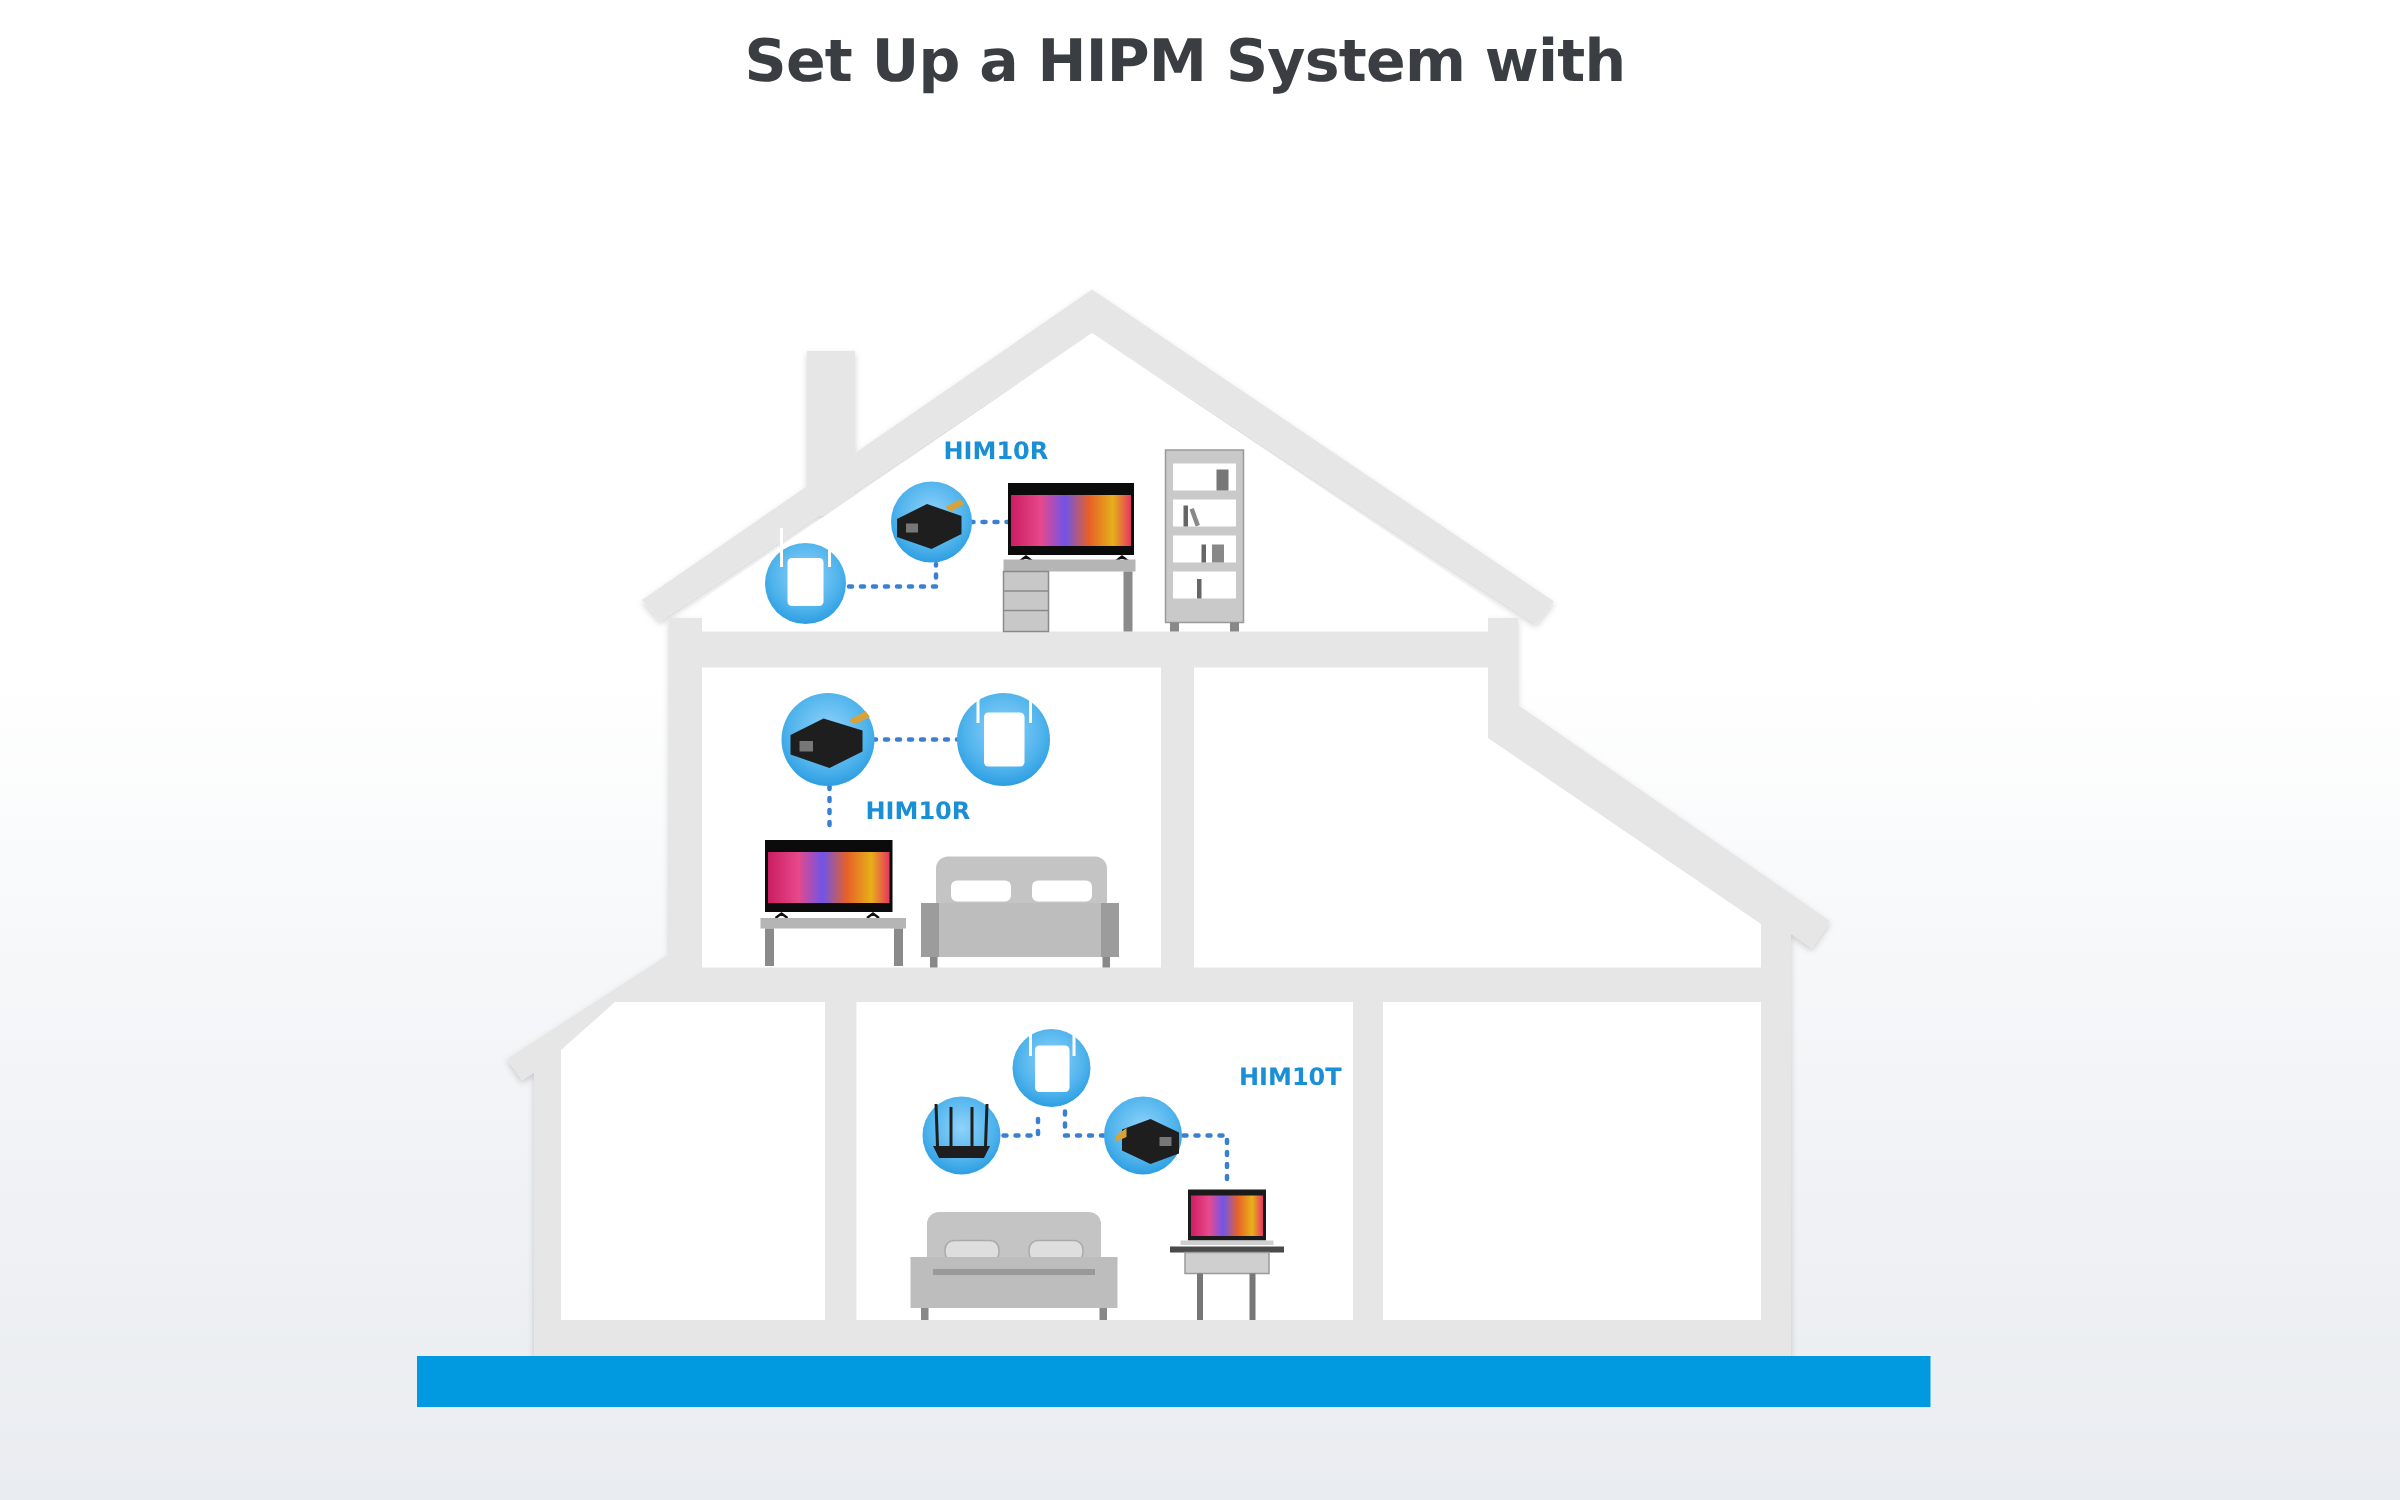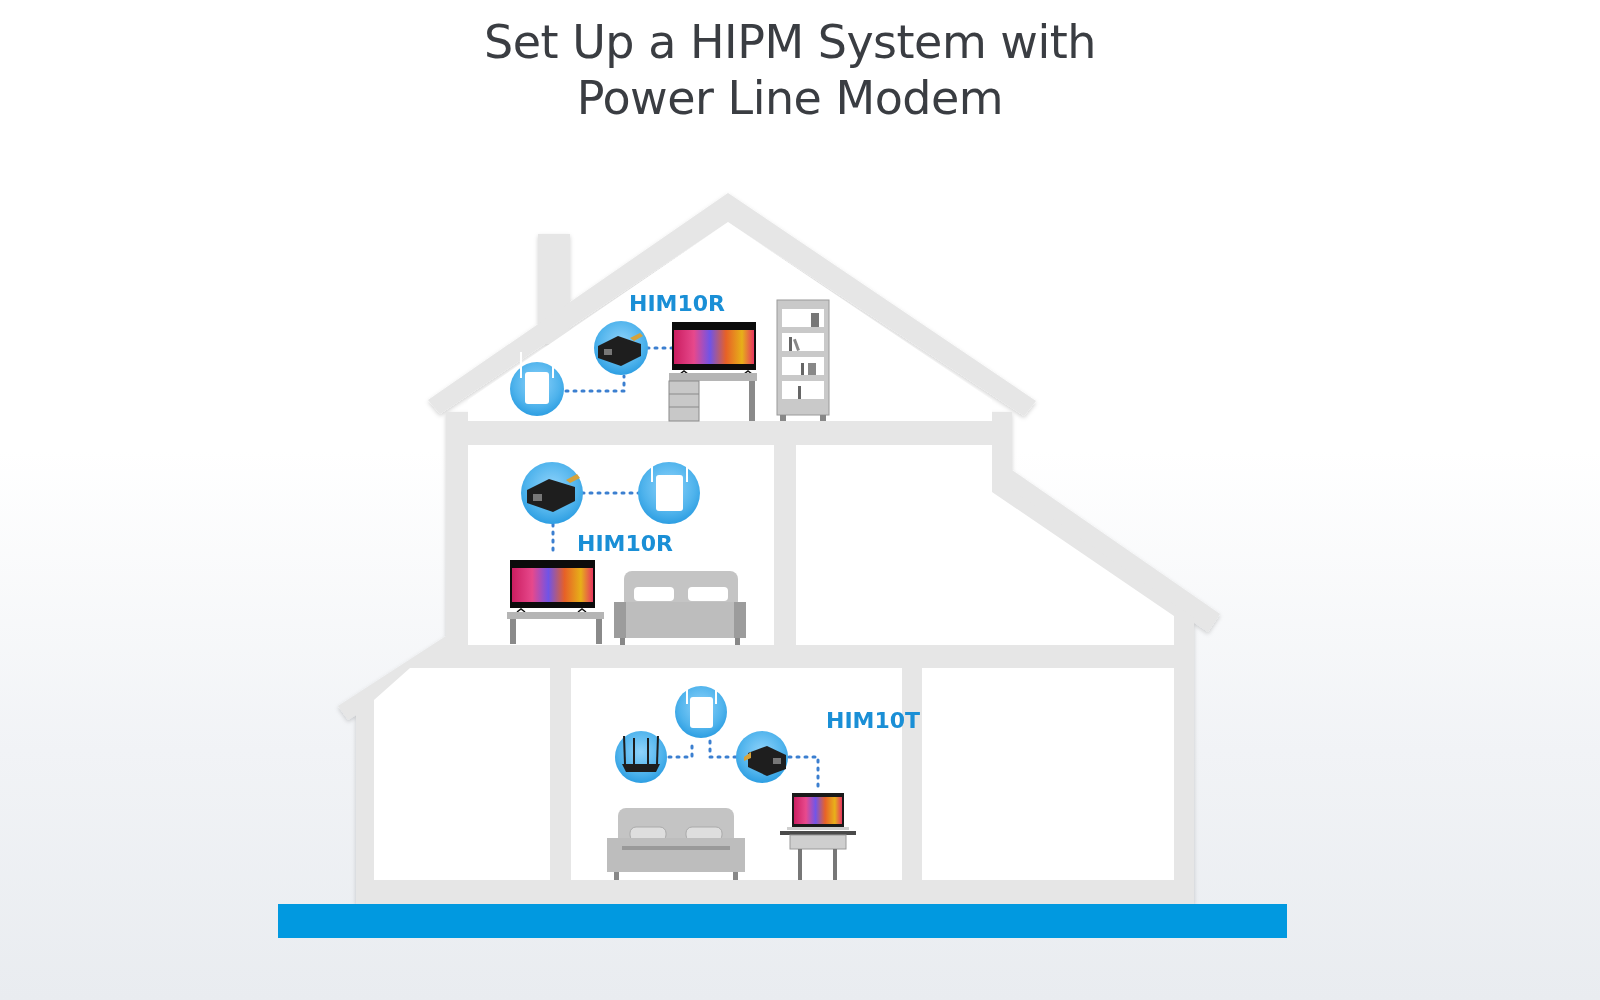--- a/index.html
+++ b/index.html
@@ -6,36 +6,35 @@
   body {
     width: 1600px; height: 1000px; overflow: hidden;
     background: linear-gradient(180deg, #ffffff 0%, #ffffff 45%, #f1f3f6 75%, #e9ecf0 100%);
     font-family: "Liberation Sans", "DejaVu Sans", sans-serif;
     position: relative;
   }
   .title {
     position: absolute; left: 0; top: 14px; width: 1580px;
     text-align: center; color: #3a3d42;
     font-family: "DejaVu Sans", "Liberation Sans", sans-serif;
-    font-size: 46px; line-height: 56px; font-weight: 400; letter-spacing: -0.5px;
+    font-size: 39px; line-height: 56px; font-weight: 700; letter-spacing: -0.5px;
   }
   .title span { display: block; }
   svg.scene { position: absolute; left: 0; top: 0; }
   .label {
     position: absolute; color: #1a8fd6;
     font-family: "DejaVu Sans", "Liberation Sans", sans-serif;
-    font-weight: bold; font-size: 22px; letter-spacing: 0px;
+    font-weight: bold; font-size: 16px; letter-spacing: 0px;
   }
 </style>
 </head>
 <body>
 
 <div class="title">
   <span>Set Up a HIPM System with</span>
-  <span>Power Line Modem</span>
 </div>
 
 <svg class="scene" width="1600" height="1000" viewBox="0 0 1600 1000">
   <defs>
     <radialGradient id="circ" cx="50%" cy="40%" r="60%">
       <stop offset="0%" stop-color="#8fd3fb"></stop>
       <stop offset="70%" stop-color="#4fb3ec"></stop>
       <stop offset="100%" stop-color="#2d9ee2"></stop>
     </radialGradient>
     <linearGradient id="burst" x1="0" y1="0" x2="1" y2="0">

